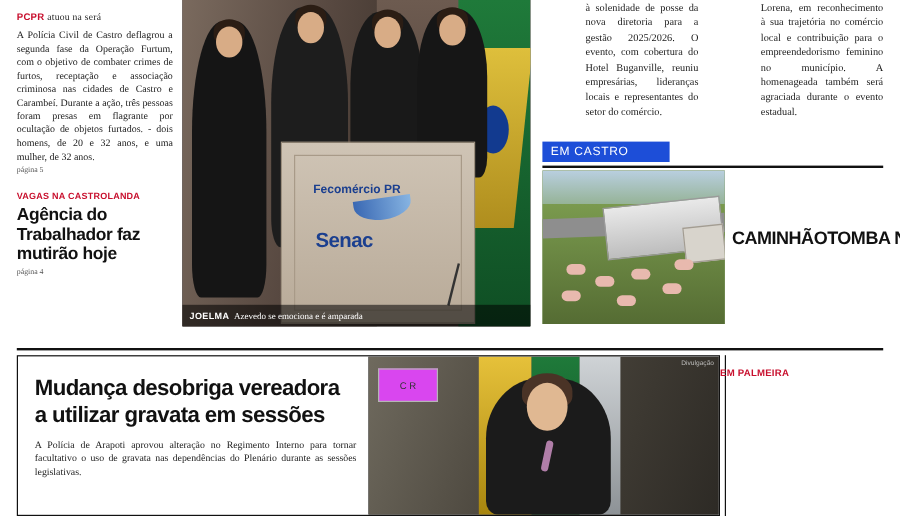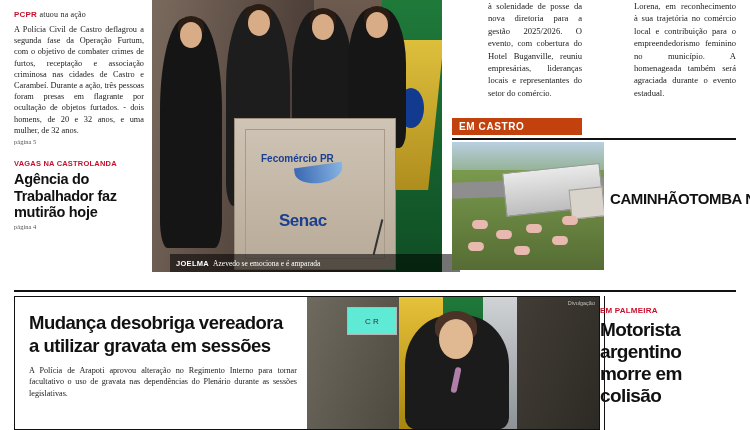--- a/index.html
+++ b/index.html
@@ -153,39 +153,37 @@
     font-size:10px; font-weight:bold; color:#1b3f8f;
   }
   .podium-swoosh {
     position:absolute; left:60px; top:46px; width:48px; height:18px;
     border-radius: 0 0 40px 40px/0 0 22px 22px;
     background: linear-gradient(90deg,#2a5fb4,#7fb3e8);
     transform: rotate(-8deg);
     opacity:.9;
   }
   .podium-logo2 {
-    position:absolute; left:44px; top:72px;
+    position:absolute; left:28px; top:72px;
     font-family:"Liberation Sans", sans-serif;
     font-size:17px; font-weight:bold; color:#1b3f8f;
     letter-spacing:-0.5px;
-    margin-top:20px;
   }
   .mic {
     position:absolute; left:142px; top:100px; width:2px; height:36px;
     background:#333; transform: rotate(14deg);
   }
   .caption-bar {
     position:absolute; left:152px; top:254px; width:290px; height:18px;
     background: rgba(0,0,0,0.55);
     color:#fff;
     display:flex;
     align-items:center;
     padding-left:6px;
     box-sizing:border-box;
-    margin-left:18px;
   }
   .cap-name {
     font-family:"Liberation Sans", sans-serif;
     font-size:7.5px; font-weight:bold; letter-spacing:.3px;
   }
   .cap-text {
     font-family:"Liberation Serif", serif;
     font-size:7.5px; margin-left:4px;
   }
 
@@ -204,24 +202,24 @@
     line-height: 12.4px;
     text-align: justify;
     color:#1a1a1a;
     margin-left:36px;
   }
 
   
   .em-castro-label {
     position:absolute;
     left: 452px; top: 118px;
-    width: 130px; height: 17px;
-    background:#c2410c; color:#fff;
-    font-family:"Liberation Sans", sans-serif;
-    font-size: 10px; font-weight: bold;
+    width: 106px; height: 17px;
+    background:#1d4ed8; color:#fff;
+    font-family:"Liberation Sans", sans-serif;
+    font-size: 10px; font-weight: normal;
     letter-spacing:.6px;
     display:flex; align-items:center;
     padding-left:7px;
     box-sizing:border-box;
   }
   .castro-frame {
     position:absolute;
     left: 452px; top: 138px;
     width: 284px; height: 136px;
     border-top: 2px solid #111;
@@ -343,24 +341,24 @@
   .bp-flagB {
     position:absolute; left:136px; top:0; width:40px;height:132px;
     background:linear-gradient(180deg,#1f7a3a,#0d4a20);
   }
   .bp-flagC {
     position:absolute; left:176px; top:0; width:34px;height:132px;
     background:linear-gradient(180deg,#cfd3d6,#8d9296);
   }
   .bp-sign {
     position:absolute; left:8px; top:10px; width:48px;height:26px;
-    background:#5eead4; border:1px solid #b5b5b5;
+    background:#d946ef; border:1px solid #b5b5b5;
     display:flex;align-items:center;justify-content:center;
     font-family:"Liberation Sans",sans-serif;
-    font-size:8px;color:#333;margin-left:32px;
+    font-size:8px;color:#333;
   }
   .bp-person {
     position:absolute; left:98px; top:18px; width:104px; height:114px;
     background:#1b1b1b;
     border-radius: 44% 44% 10% 10%;
   }
   .bp-head {
     position:absolute; left:132px; top:22px; width:34px; height:40px;
     border-radius:50%;
     background:#e0b892;
@@ -407,21 +405,21 @@
   }
 </style>
 </head>
 <body>
 
 <div class="page">
 
   <div class="col-left">
     <div class="kicker-pcpr">
       <span class="red">PCPR</span>
-      <span class="blk">atuou na ação</span>
+      <span class="blk">atuou na será</span>
     </div>
     <div class="body-text">A Polícia Civil de Castro deflagrou a segunda fase da Operação Furtum, com o objetivo de combater crimes de furtos, receptação e associação criminosa nas cidades de Castro e Carambeí. Durante a ação, três pessoas foram presas em flagrante por ocultação de objetos furtados. - dois homens, de 20 e 32 anos, e uma mulher, de 32 anos.</div>
     <div class="pagina">página 5</div>
 
     <div class="vagas-kicker">VAGAS NA CASTROLANDA</div>
     <div class="headline-left">Agência do Trabalhador faz mutirão hoje</div>
     <div class="pagina">página 4</div>
   </div>
 
   <div class="photo-main">
@@ -509,16 +507,15 @@
       <div class="bp-head"></div>
       <div class="bp-mic"></div>
       <div class="bp-credit">Divulgação</div>
     </div>
   </div>
 
   <div class="vsep"></div>
 
   <div class="bottom-right">
     <div class="br-kicker">EM PALMEIRA</div>
-    <div class="br-headline">Motorista argentino morre em colisão</div>
   </div>
 
 </div>
 
 </body></html>

